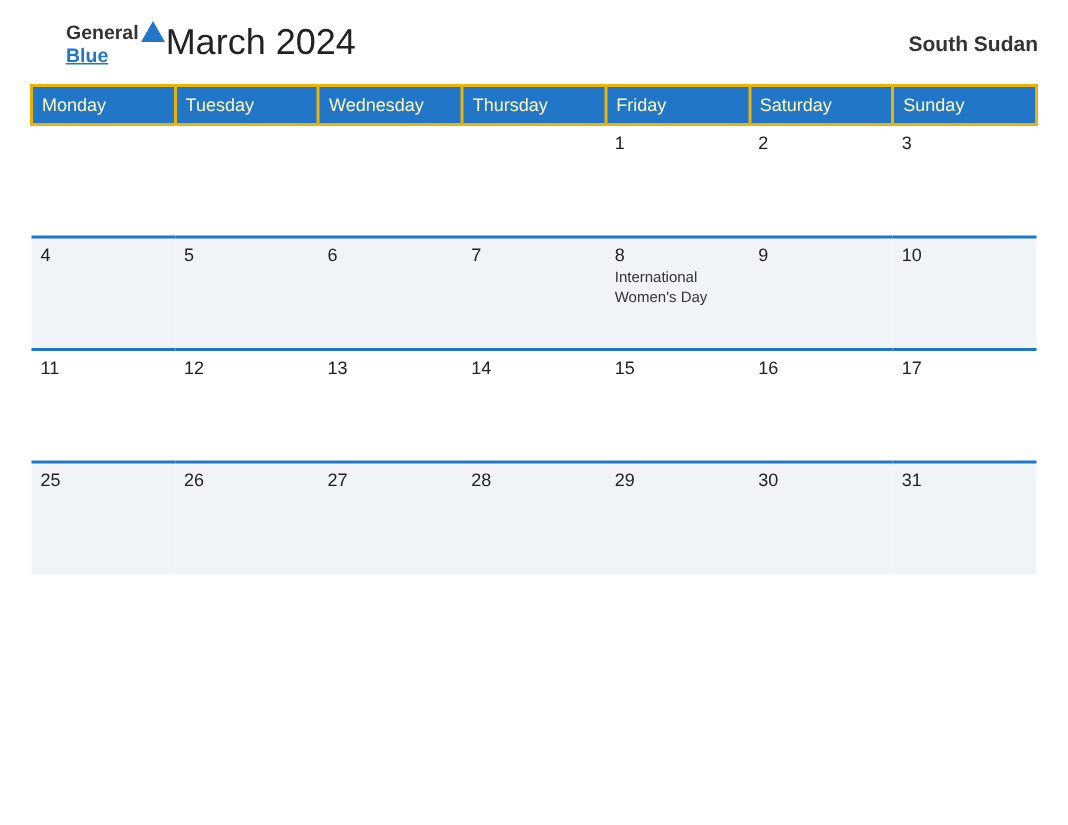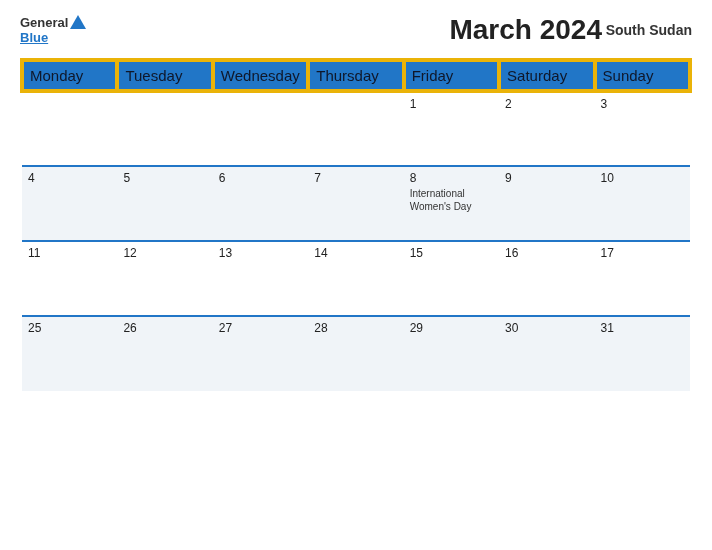--- a/index.html
+++ b/index.html
@@ -21,20 +21,21 @@
       display: flex;
       align-items: center;
       justify-content: space-between;
       margin-bottom: 8px;
       padding: 4px 0;
     }
     .logo {
       display: flex;
       flex-direction: column;
       align-items: flex-start;
+      margin-left: 24px;
     }
     .logo-general {
       font-size: 13px;
       font-weight: bold;
       color: #333;
     }
     .logo-blue {
       font-size: 13px;
       font-weight: bold;
       color: #2176c7;
@@ -48,47 +49,47 @@
     .logo-triangle {
       width: 0;
       height: 0;
       border-left: 8px solid transparent;
       border-right: 8px solid transparent;
       border-bottom: 14px solid #2176c7;
       margin-left: 2px;
       margin-bottom: 1px;
     }
     .calendar-title {
-      font-size: 28px;
-      font-weight: bold;
+      font-size: 24px;
+      font-weight: normal;
       color: #222;
-      text-align: right;
+      text-align: left;
       flex: 1;
     }
     .country-name {
       font-size: 14px;
       color: #333;
       text-align: right;
       min-width: 90px;
       font-weight: bold;
     }
     
     .calendar-table {
       width: 100%;
       border-collapse: collapse;
       table-layout: fixed;
     }
     .calendar-table thead tr th {
       background-color: #2176c7;
-      color: #0f172a;
-      font-size: 15px;
+      color: #fef9c3;
+      font-size: 12px;
       font-weight: normal;
       padding: 5px 6px;
       text-align: left;
-      border: 4px solid #eab308;
+      border: 2px solid #eab308;
     }
     .calendar-table tbody tr {
       height: 75px;
     }
     .calendar-table tbody tr td {
       border-top: 2px solid #2176c7;
       border-left: none;
       border-right: none;
       border-bottom: none;
       vertical-align: top;

